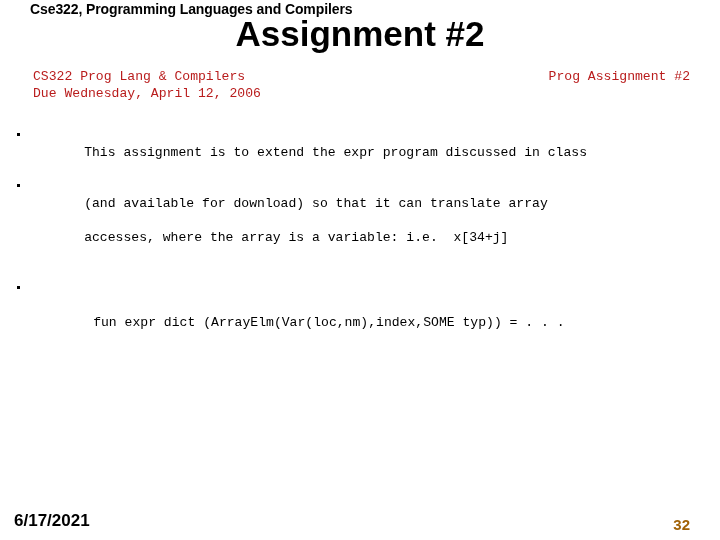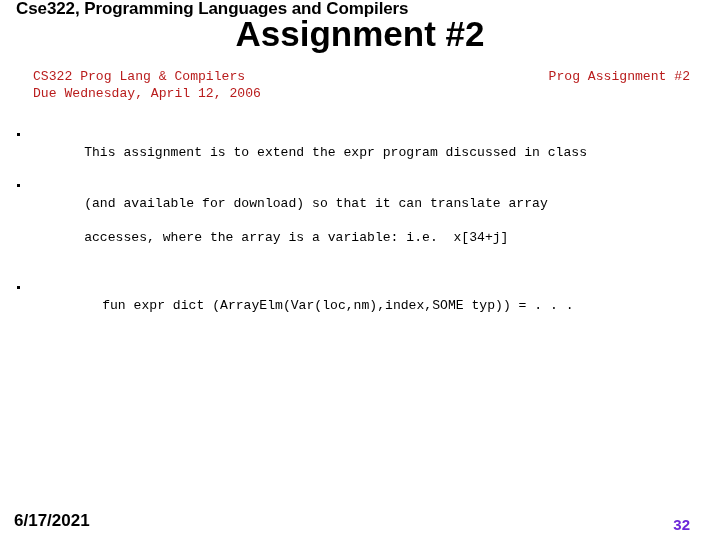--- a/index.html
+++ b/index.html
@@ -13,25 +13,25 @@
     position: relative;
     overflow: hidden;
     font-family: "Liberation Sans", sans-serif;
     color: #000000;
     -webkit-font-smoothing: none;
   }
 
   
   .slide-header {
     position: absolute;
-    left: 16px;
+    left: 30px;
     top: 2px;
     font-family: "Liberation Sans", sans-serif;
     font-weight: bold;
-    font-size: 17px;
+    font-size: 14px;
     letter-spacing: -0.1px;
     line-height: 14px;
     white-space: nowrap;
     color: #000000;
   }
 
   
   .slide-title {
     position: absolute;
     left: 0;
@@ -71,21 +71,21 @@
     width: 660px;
     font-family: "Liberation Mono", "DejaVu Sans Mono", monospace;
     font-size: 13.1px;
     line-height: 17px;
     color: #000000;
   }
   .bullet-item {
     display: flex;
     align-items: flex-start;
   }
-  .bullet-item.gap-before { margin-top: 17px; }
+  .bullet-item.gap-before { margin-top: 17px; flex-direction: column; }
 
   .bullet-marker {
     flex: 0 0 auto;
     width: 9px;
     text-align: left;
     font-family: "Liberation Mono", "DejaVu Sans Mono", monospace;
     font-size: 13.1px;
     line-height: 17px;
     color: #000000;
   }
@@ -118,21 +118,21 @@
     color: #000000;
   }
   .footer-pagenum {
     position: absolute;
     right: 30px;
     bottom: 6px;
     font-family: "Liberation Sans", sans-serif;
     font-weight: bold;
     font-size: 15px;
     line-height: 18px;
-    color: #6d28d9;
+    color: #a16207;
   }
 </style>
 </head>
 <body>
 
 <div class="slide-header">Cse322, Programming Languages and Compilers</div>
 
 <div class="slide-title">Assignment #2</div>
 
 <div class="info-block">

